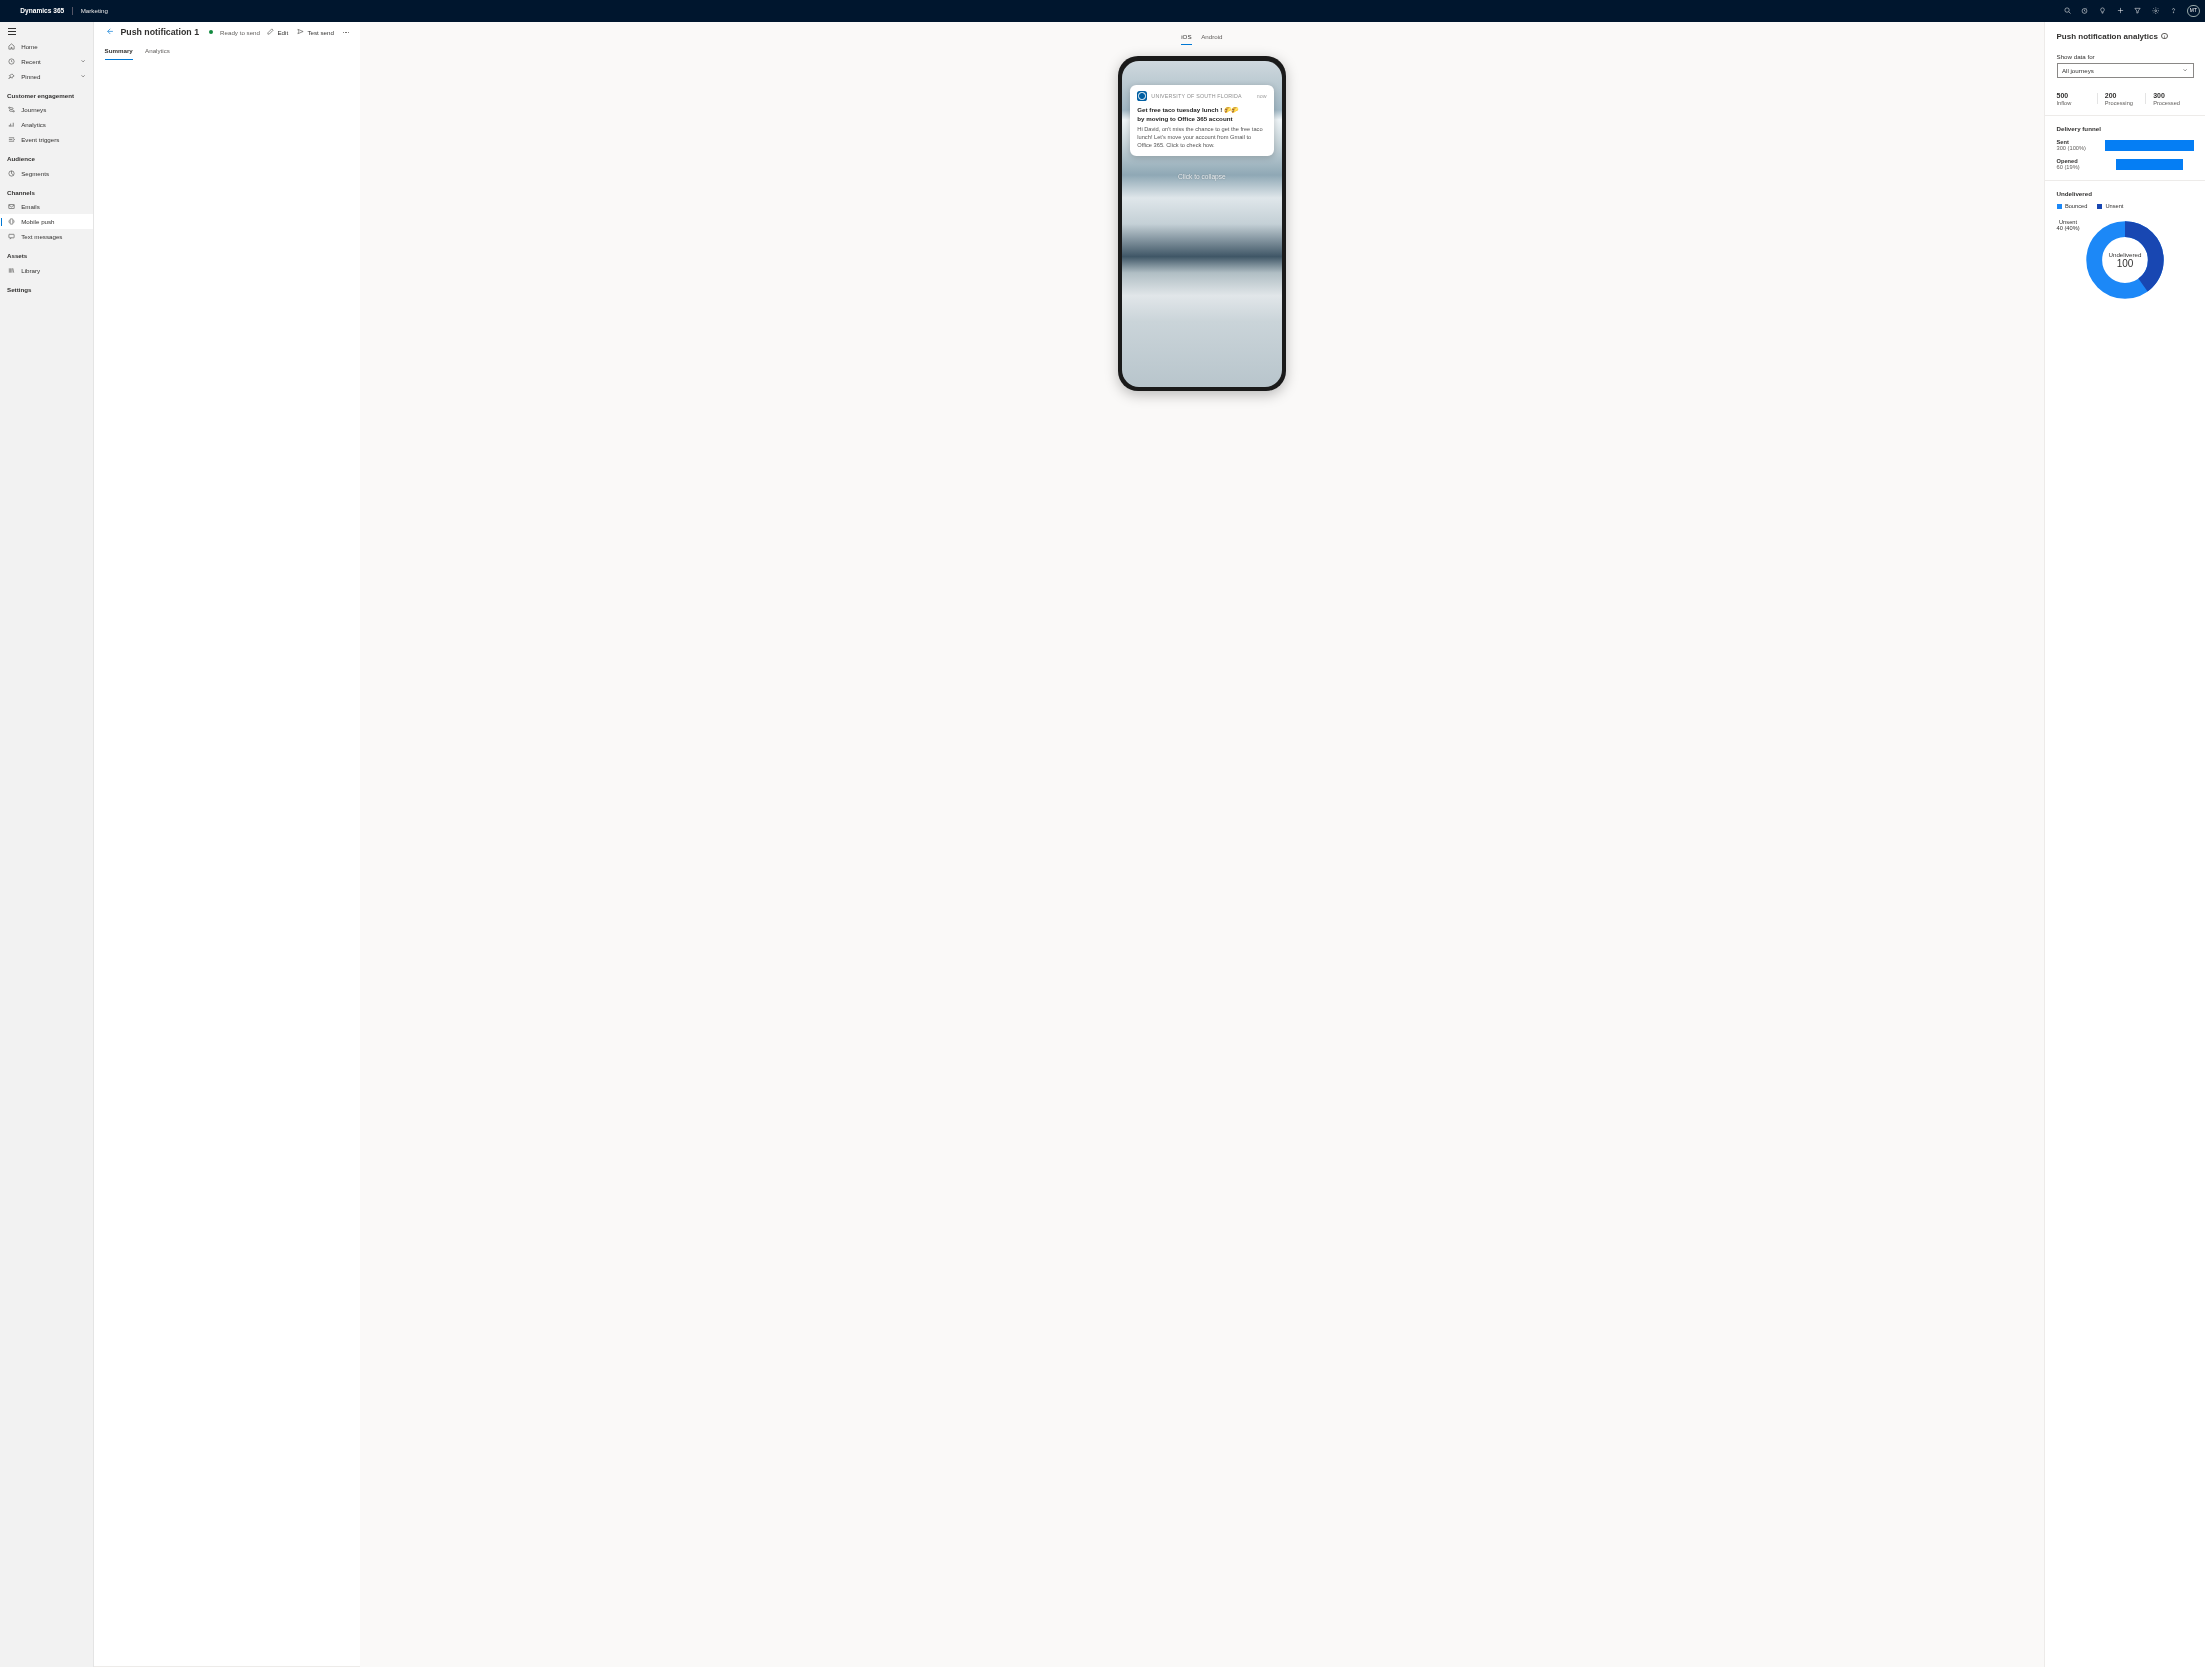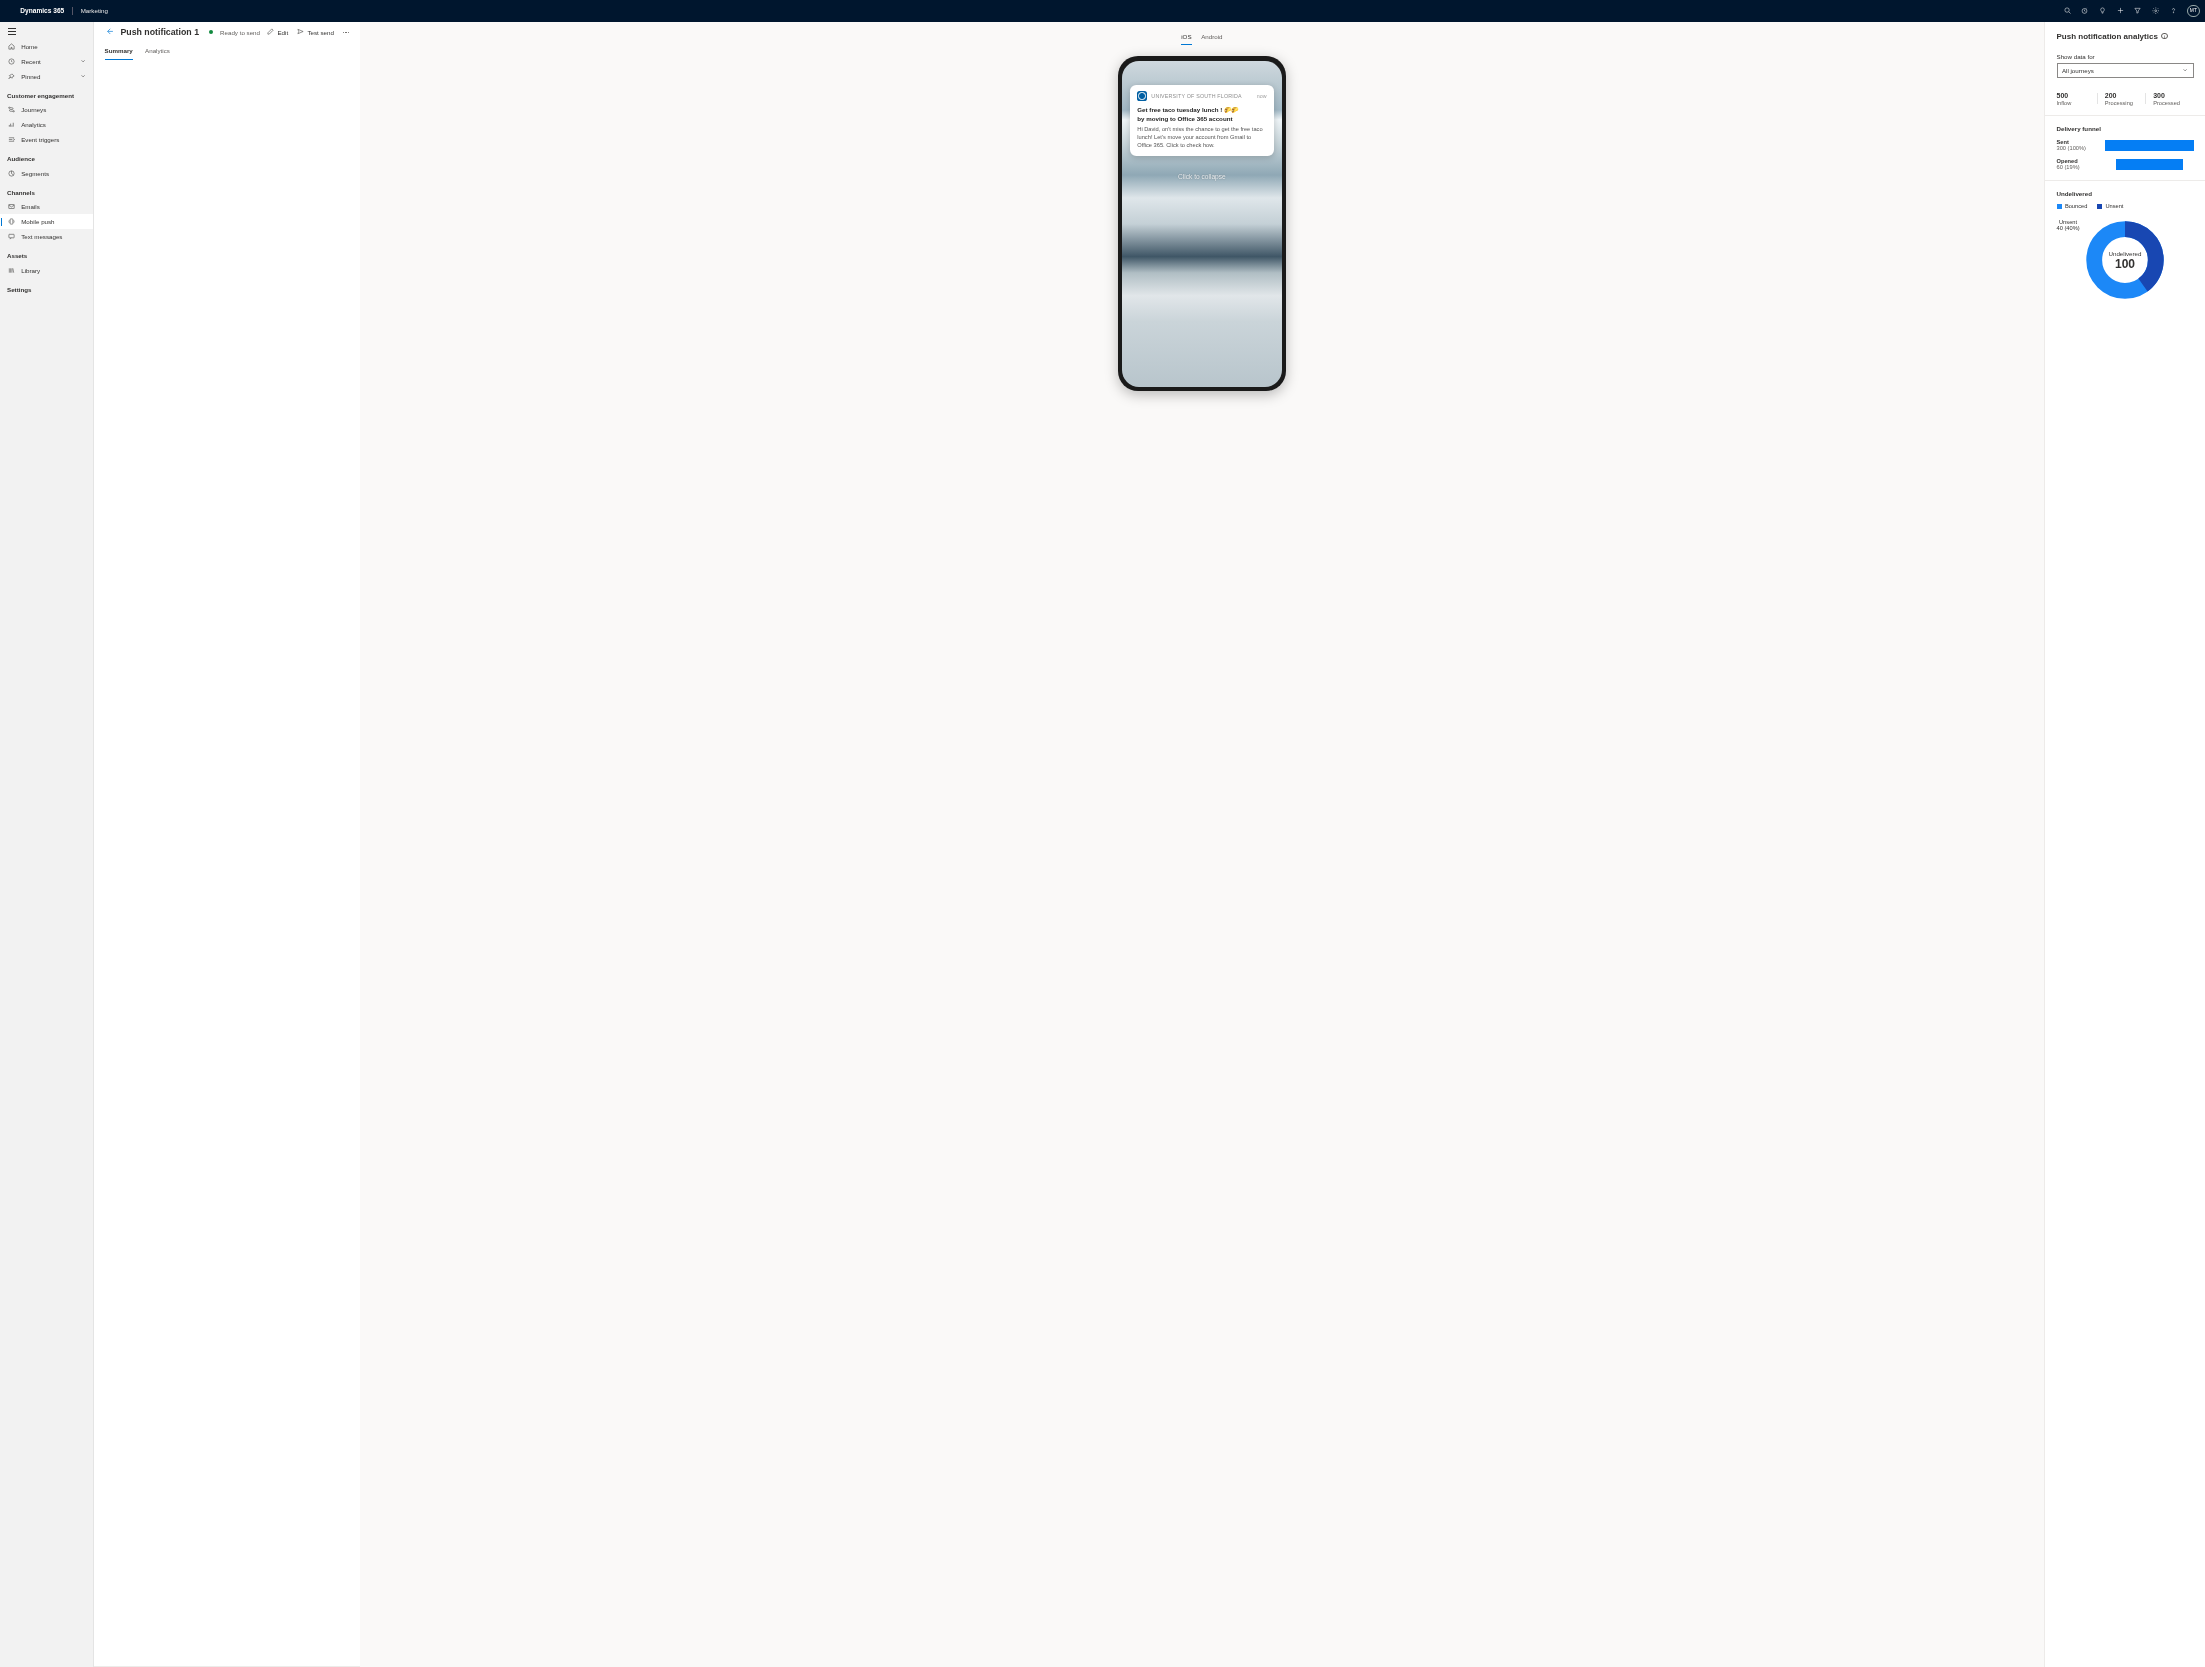--- a/index.html
+++ b/index.html
@@ -99,21 +99,21 @@
 
 .legend-row { display:flex; gap:9.7px; margin-top:6.2px; }
 .legend-item { display:flex; align-items:center; gap:3.1px; font-size:5.7px; color:#323130; }
 .legend-sw { width:5.3px; height:5.3px; }
 
 .donut-wrap { position:relative; display:flex; justify-content:center; margin-top:7px; }
 .donut-lbl { position:absolute; font-size:5.7px; color:#323130; text-align:center; }
 .donut-lbl.unsent { left:0; top:2.6px; }
 .donut-center { position:absolute; top:50%; left:50%; transform:translate(-50%,-50%); text-align:center; }
 .donut-center .dc-name { font-size:6.2px; color:#323130; }
-.donut-center .dc-val { font-size:12px; font-weight:700; color:#323130; }
+.donut-center .dc-val { font-size:10px; font-weight:400; color:#323130; }
 
 svg.chev-svg{width:6.2px;height:6.2px;}
 </style>
 </head>
 <body>
 
 <div class="topbar">
   <div class="topbar-left">
     <div class="waffle topbar-icon">
       <span></span>

